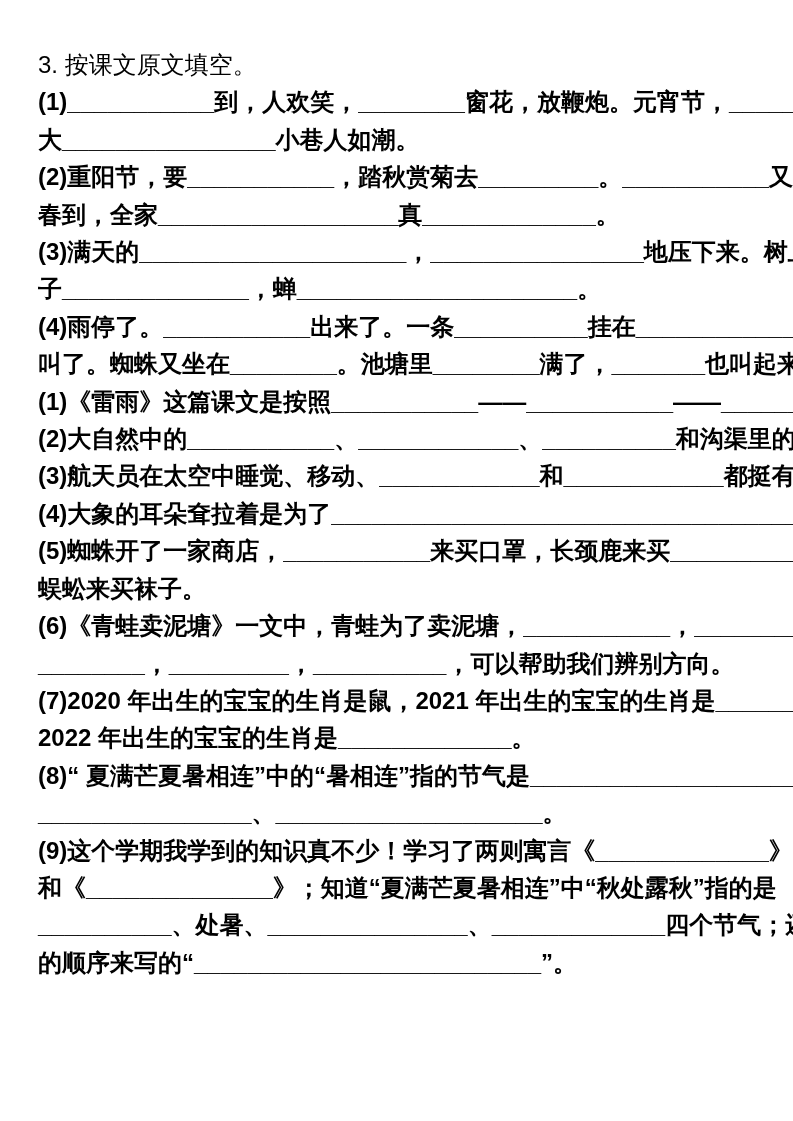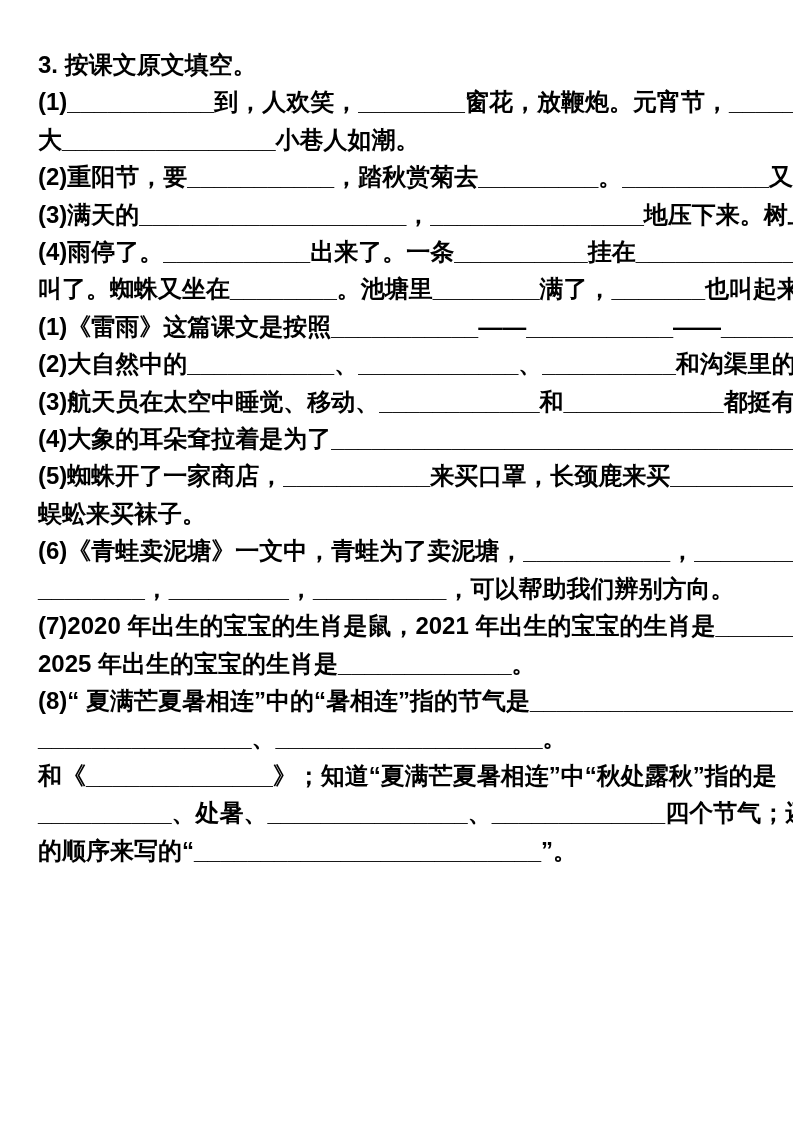--- a/index.html
+++ b/index.html
@@ -20,53 +20,56 @@
     overflow: hidden;
   }
   .line {
     margin: 0;
     font-size: 24px;
     line-height: 37.4px;
     white-space: nowrap;
     letter-spacing: 0;
   }
   .section-heading {
-    font-weight: 700;
+    font-weight: 400;
   }
 </style>
 </head>
 <body>
 
 <div class="page">
 
   <section>
     <p class="line section-heading">3. 按课文原文填空。</p>
     <div>
         <p class="line">(1)___________到，人欢笑，________窗花，放鞭炮。元宵节，__________，</p>
         <p class="line">大________________小巷人如潮。</p>
         <p class="line">(2)重阳节，要___________，踏秋赏菊去_________。___________又是新</p>
+        <p class="line">春到，全家__________________真_____________。</p>
         <p class="line">(3)满天的____________________，________________地压下来。树上的叶</p>
+        <p class="line">子______________，蝉_____________________。</p>
         <p class="line">(4)雨停了。___________出来了。一条__________挂在____________。蝉</p>
         <p class="line">叫了。蜘蛛又坐在________。池塘里________满了，_______也叫起来了。</p>
       </div>
   </section>
 
   <section>
     <div>
         <p class="line">(1)《雷雨》这篇课文是按照___________——___________——_________</p>
         <p class="line">(2)大自然中的___________、____________、__________和沟渠里的积雪都</p>
         <p class="line">(3)航天员在太空中睡觉、移动、____________和____________都挺有趣。</p>
         <p class="line">(4)大象的耳朵耷拉着是为了______________________________________。</p>
         <p class="line">(5)蜘蛛开了一家商店，___________来买口罩，长颈鹿来买__________，</p>
         <p class="line">蜈蚣来买袜子。</p>
         <p class="line">(6)《青蛙卖泥塘》一文中，青蛙为了卖泥塘，___________，________，</p>
         <p class="line">________，_________，__________，可以帮助我们辨别方向。</p>
         <p class="line">(7)2020 年出生的宝宝的生肖是鼠，2021 年出生的宝宝的生肖是______，</p>
-        <p class="line">2025 年出生的宝宝的生肖是_____________。</p>
+        <p class="line">2022 年出生的宝宝的生肖是_____________。</p>
         <p class="line">(8)“ 夏满芒夏暑相连”中的“暑相连”指的节气是____________________</p>
         <p class="line">________________、____________________。</p>
+        <p class="line">(9)这个学期我学到的知识真不少！学习了两则寓言《_____________》</p>
         <p class="line">和《______________》；知道“夏满芒夏暑相连”中“秋处露秋”指的是</p>
         <p class="line">__________、处暑、_______________、_____________四个节气；还积累了</p>
         <p class="line">的顺序来写的“__________________________”。</p>
       </div>
   </section>
 
 </div>
 
 </body></html>

